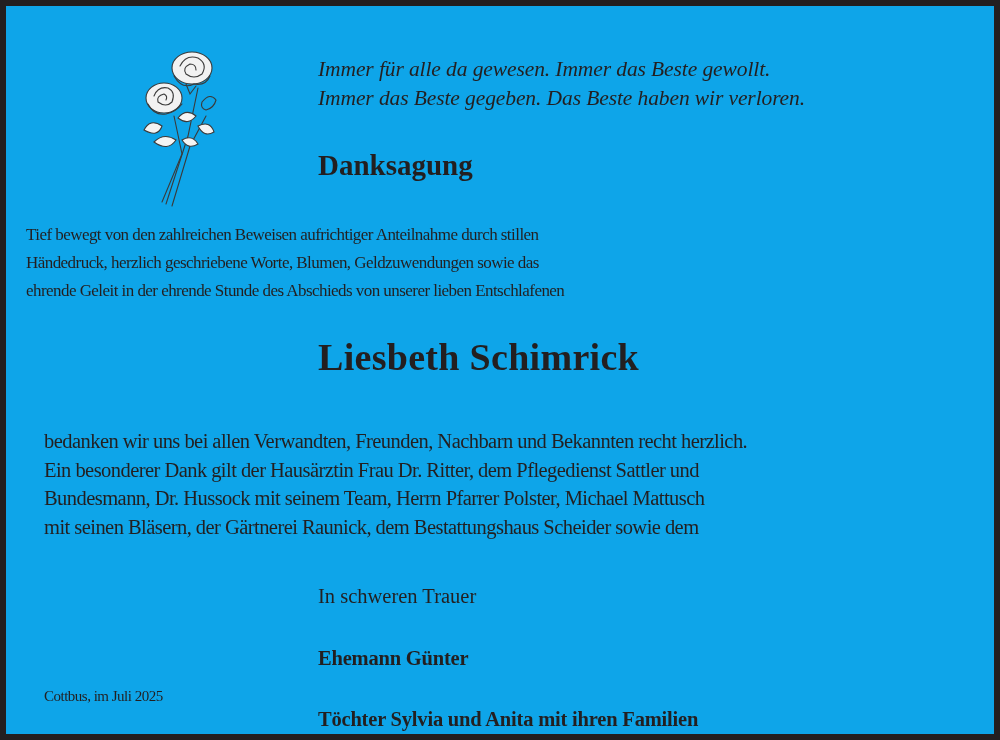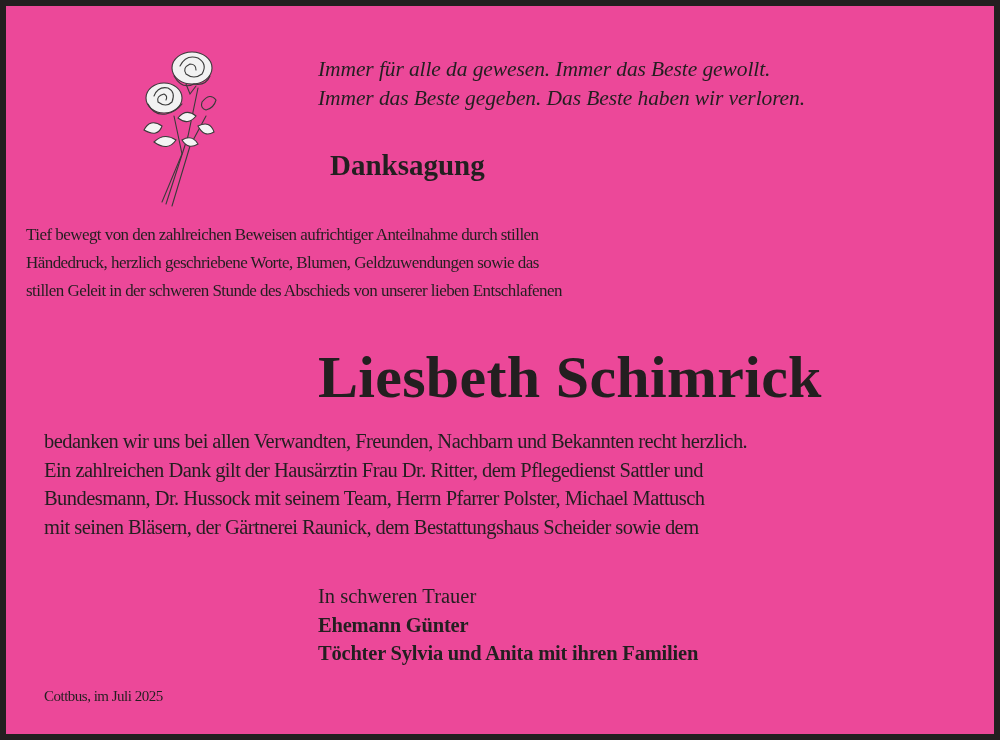--- a/index.html
+++ b/index.html
@@ -1,28 +1,28 @@
 <!DOCTYPE html>
 <html><head>
 <meta charset="utf-8">
 <style>
   html, body { margin: 0; padding: 0; background: #ffffff; }
   body { width: 1000px; height: 740px; position: relative; overflow: hidden; }
   .frame {
     position: absolute; left: 0; top: 0; width: 1000px; height: 740px;
-    box-sizing: border-box; border: 6px solid #231f20; background: #ec4899;
+    box-sizing: border-box; border: 6px solid #231f20; background: #0ea5e9;
   }
   .txt { position: absolute; color: #231f20; font-family: "Liberation Serif", "DejaVu Serif", serif; white-space: nowrap; }
   .motto { left: 312px; top: 49px; font-style: italic; font-size: 21.5px; line-height: 29px; letter-spacing: -0.1px; }
-  .heading { left: 312px; top: 141px; font-weight: bold; font-size: 29px; line-height: 36px; margin-left: 12px; }
+  .heading { left: 312px; top: 141px; font-weight: bold; font-size: 29px; line-height: 36px; }
   .body1 { left: 20px; top: 215px; font-size: 17px; line-height: 28px; letter-spacing: -0.55px; }
-  .name { left: 312px; top: 318px; font-weight: bold; font-size: 60px; line-height: 66px; letter-spacing: 0.3px; margin-top: 20px; }
+  .name { left: 312px; top: 318px; font-weight: bold; font-size: 38px; line-height: 66px; letter-spacing: 0.3px; }
   .body2 { left: 38px; top: 409px; font-size: 20.5px; line-height: 28.5px; letter-spacing: -0.55px; margin-top: 12px; }
   .sign { left: 312px; top: 576px; font-size: 20.5px; line-height: 28.5px; }
-  .sign .b { font-weight: bold; letter-spacing: -0.2px; }
+  .sign .b { font-weight: bold; letter-spacing: -0.2px; margin-top: 33px; }
   .place { left: 38px; top: 676px; font-size: 15px; line-height: 28px; letter-spacing: -0.5px; }
   .line { display: block; }
   .rose { position: absolute; left: 120px; top: 40px; width: 110px; height: 162px; }
 </style>
 </head>
 <body>
 
 <div class="frame">
 
   <svg class="rose" viewBox="0 0 110 162" xmlns="http://www.w3.org/2000/svg">
@@ -54,28 +54,28 @@
   <div class="txt motto">
     <span class="line">Immer für alle da gewesen. Immer das Beste gewollt.</span>
     <span class="line">Immer das Beste gegeben. Das Beste haben wir verloren.</span>
   </div>
 
   <div class="txt heading">Danksagung</div>
 
   <div class="txt body1">
     <span class="line">Tief bewegt von den zahlreichen Beweisen aufrichtiger Anteilnahme durch stillen</span>
     <span class="line">Händedruck, herzlich geschriebene Worte, Blumen, Geldzuwendungen sowie das</span>
-    <span class="line">stillen Geleit in der schweren Stunde des Abschieds von unserer lieben Entschlafenen</span>
+    <span class="line">ehrende Geleit in der ehrende Stunde des Abschieds von unserer lieben Entschlafenen</span>
   </div>
 
   <div class="txt name">Liesbeth Schimrick</div>
 
   <div class="txt body2">
     <span class="line">bedanken wir uns bei allen Verwandten, Freunden, Nachbarn und Bekannten recht herzlich.</span>
-    <span class="line">Ein zahlreichen Dank gilt der Hausärztin Frau Dr. Ritter, dem Pflegedienst Sattler und</span>
+    <span class="line">Ein besonderer Dank gilt der Hausärztin Frau Dr. Ritter, dem Pflegedienst Sattler und</span>
     <span class="line">Bundesmann, Dr. Hussock mit seinem Team, Herrn Pfarrer Polster, Michael Mattusch</span>
     <span class="line">mit seinen Bläsern, der Gärtnerei Raunick, dem Bestattungshaus Scheider sowie dem</span>
   </div>
 
   <div class="txt sign">
     <span class="line">In schweren Trauer</span>
     <span class="line b">Ehemann Günter</span>
     <span class="line b">Töchter Sylvia und Anita mit ihren Familien</span>
   </div>
 

